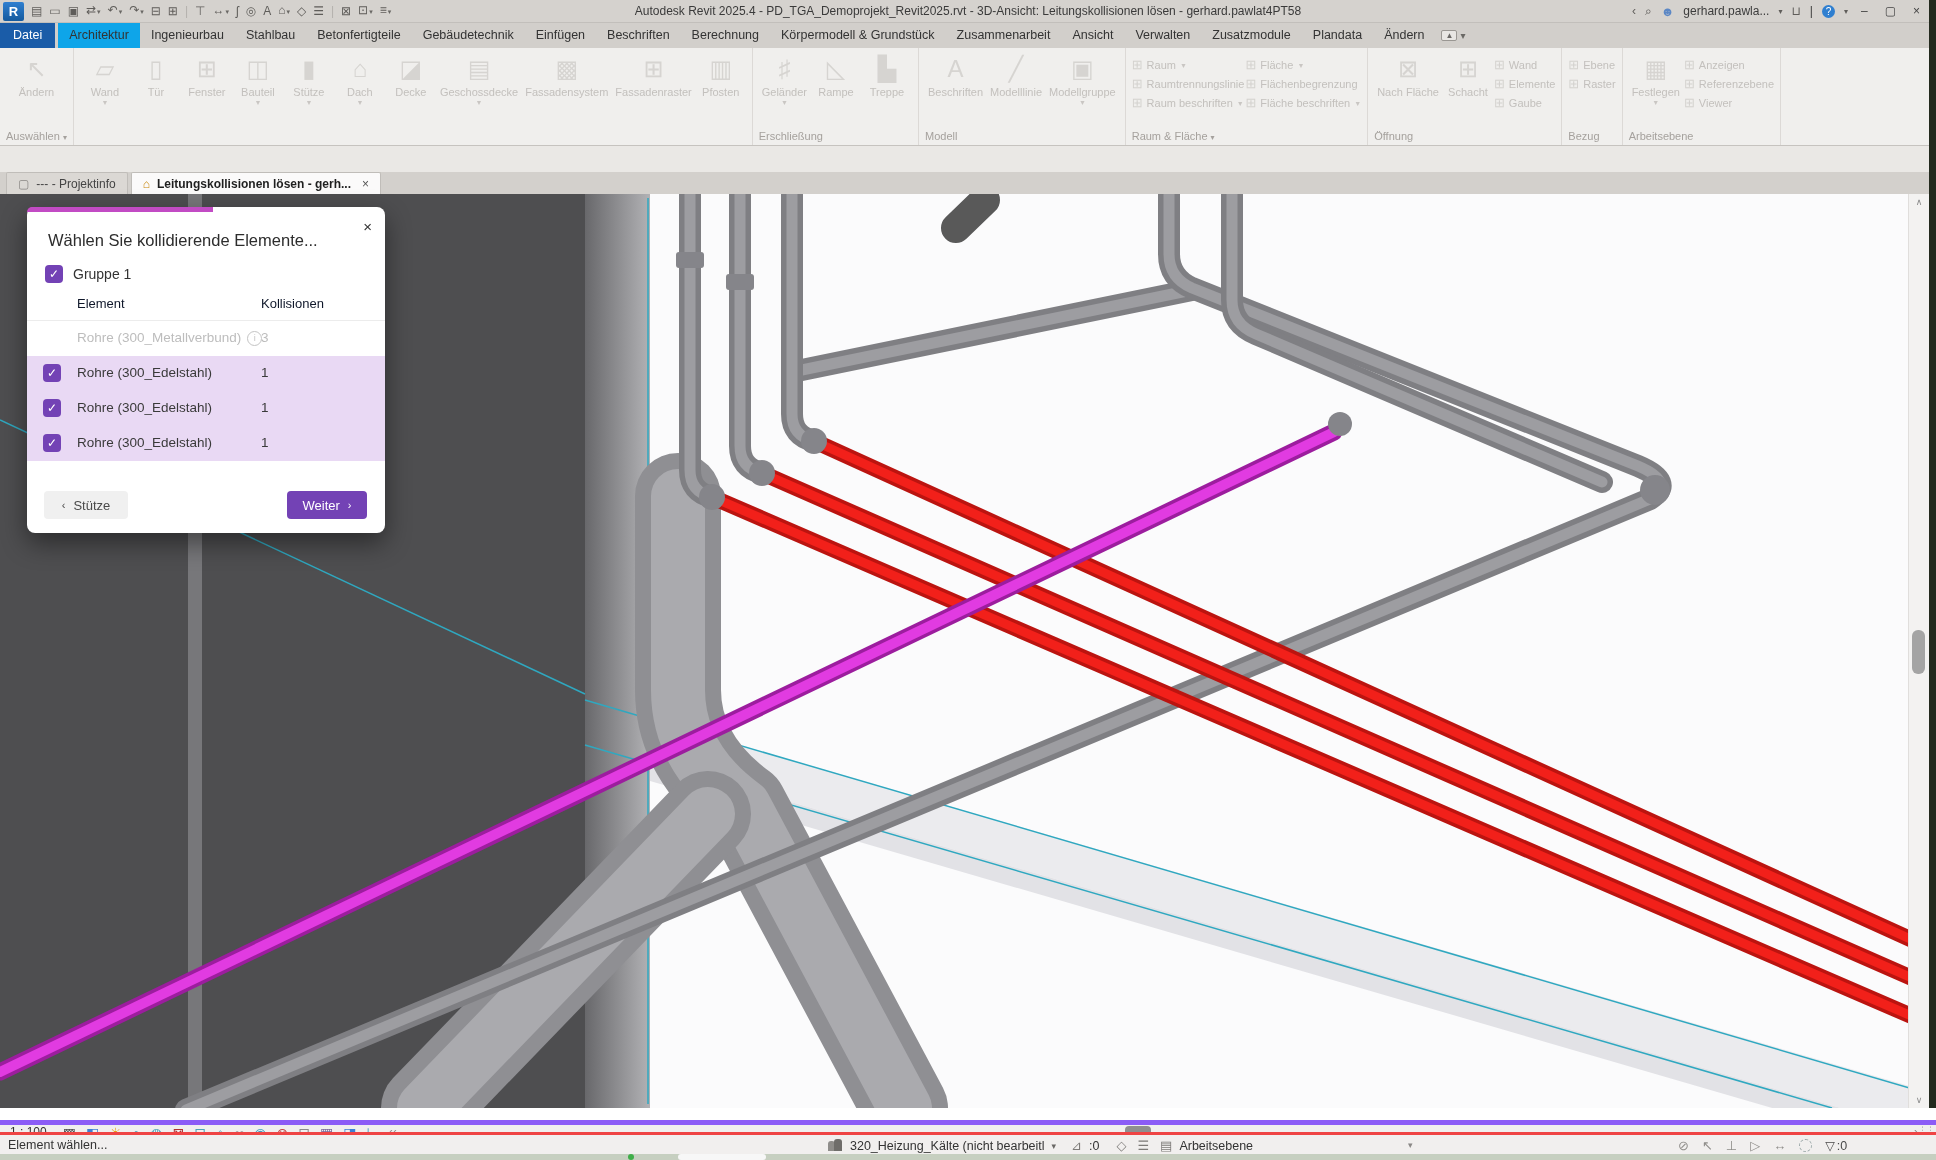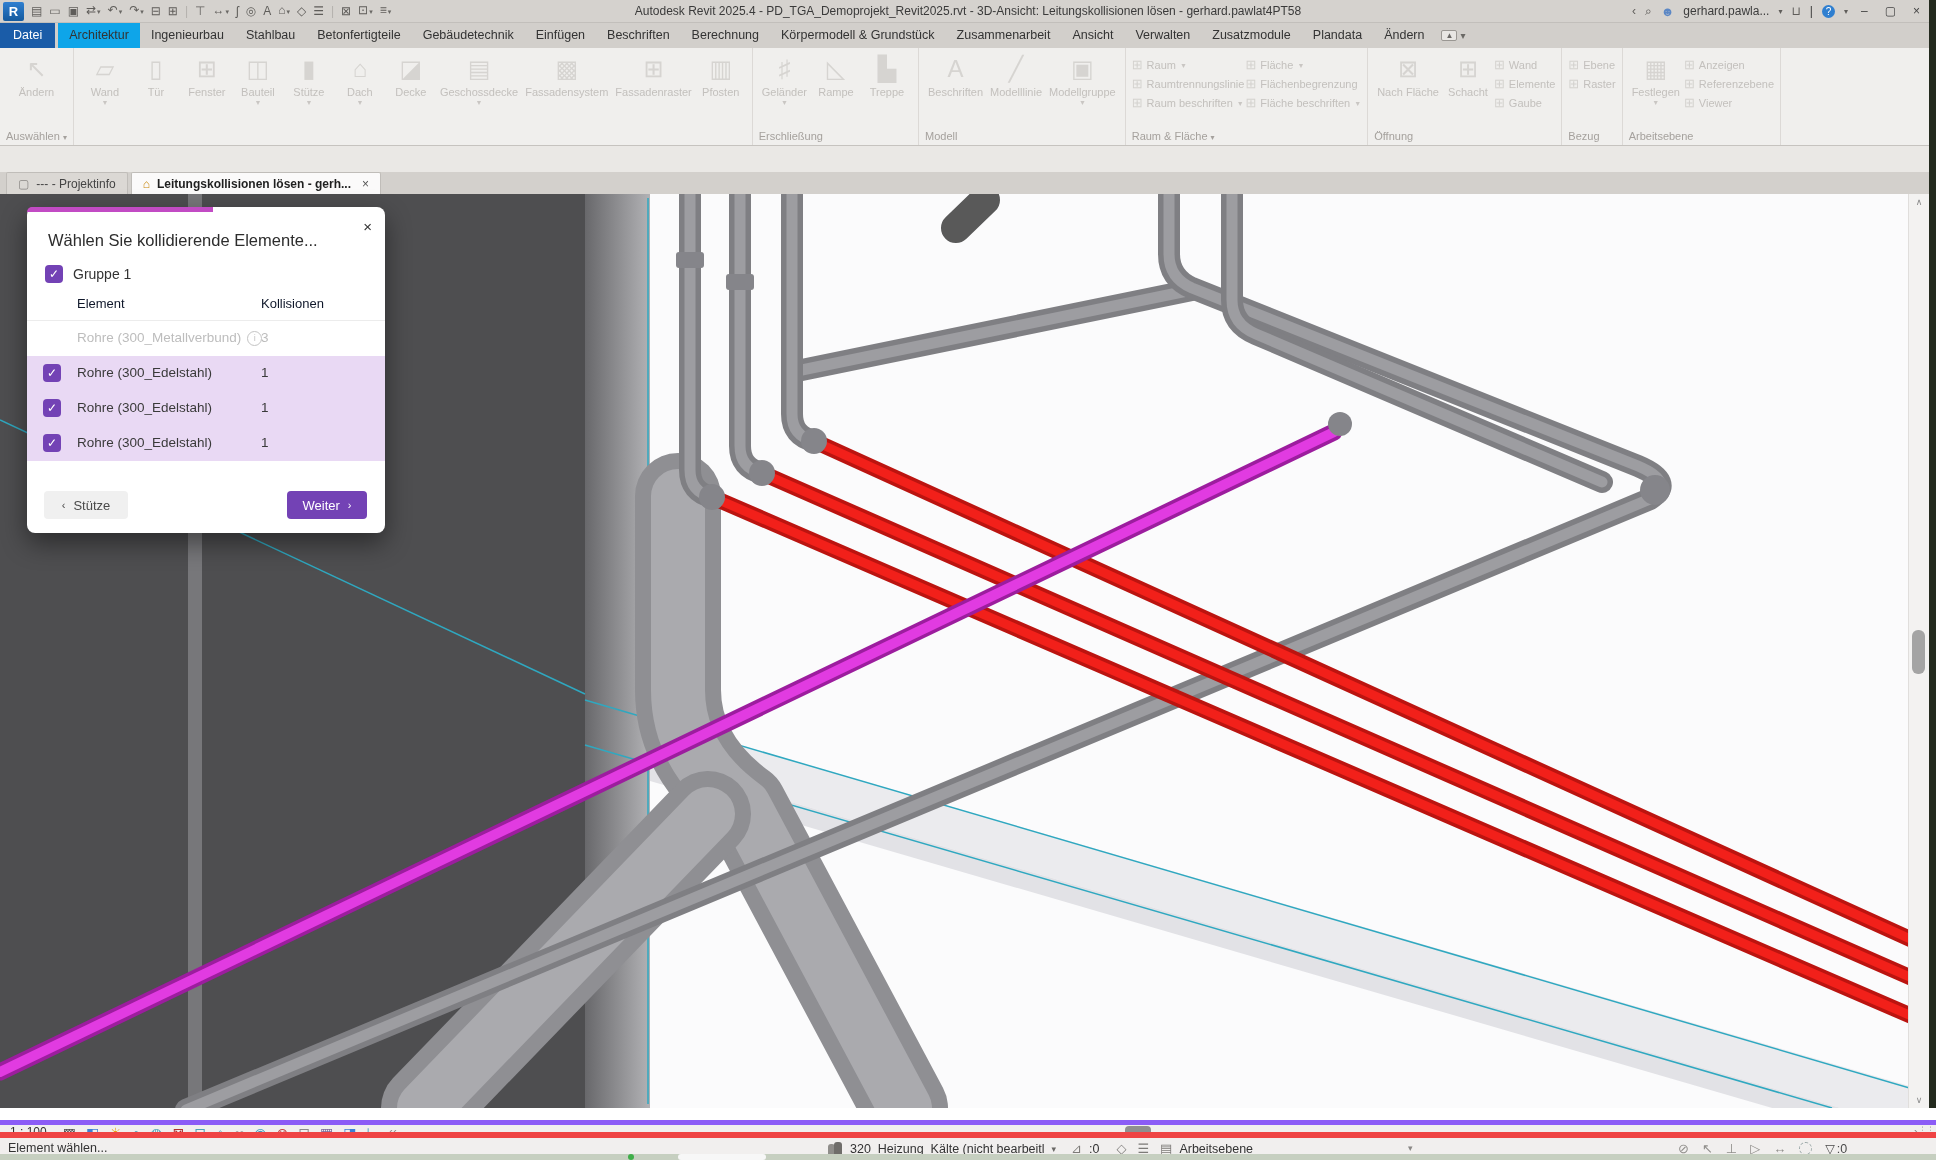--- a/index.html
+++ b/index.html
@@ -110,21 +110,21 @@
   .scale-btn{font-size:12px;color:#2f2f2f;margin:0 16px 0 10px;white-space:nowrap}
   .vcicons{display:flex;gap:10px;align-items:center}
   .vcicons .vci{font-size:14px;line-height:16px}
   .vc-collapse{color:#8f8d8a;font-size:12px;margin-left:10px}
   .htrack{flex:1;position:relative;height:16px;margin:0 4px}
   .hthumb{position:absolute;left:48%;top:1px;width:26px;height:13px;background:#8f8f8f;border-radius:4px}
   .harrow{color:#8f8d8a;font-size:12px}
   .hgrip{color:#a9a7a4;font-size:9px;letter-spacing:-1px;margin-right:2px}
 
   
-  .statusbar{position:absolute;top:1132px;left:0;width:100%;height:22px;background:#f1efee;border-top:6px solid #ef4444;
+  .statusbar{position:absolute;top:1132px;left:0;width:100%;height:22px;background:#f1efee;border-top:3px solid #ef4444;
              font-size:12.5px;color:#333;z-index:6}
   .sb-hint{position:absolute;left:8px;top:3px}
   .sb-center{position:absolute;left:828px;top:3px;display:flex;align-items:center;gap:7px;white-space:nowrap}
   .icon-people{position:relative;width:15px;height:13px;display:inline-block}
   .icon-people:before{content:"";position:absolute;left:0;top:2px;width:7px;height:10px;background:#8f8d8a;border-radius:3px 3px 0 0}
   .icon-people:after{content:"";position:absolute;left:6px;top:0;width:8px;height:12px;background:#6f6d6a;border-radius:3px 3px 0 0}
   .sb-dd{font-size:9px;color:#6a6865}
   .sb-ic{color:#7d7b78;font-size:13px}
   .sb-combo-arrow{position:absolute;left:1408px;top:5px;font-size:9px;color:#8a8886}
   .sb-right{position:absolute;left:1678px;top:3px;display:flex;align-items:center;gap:13px}

